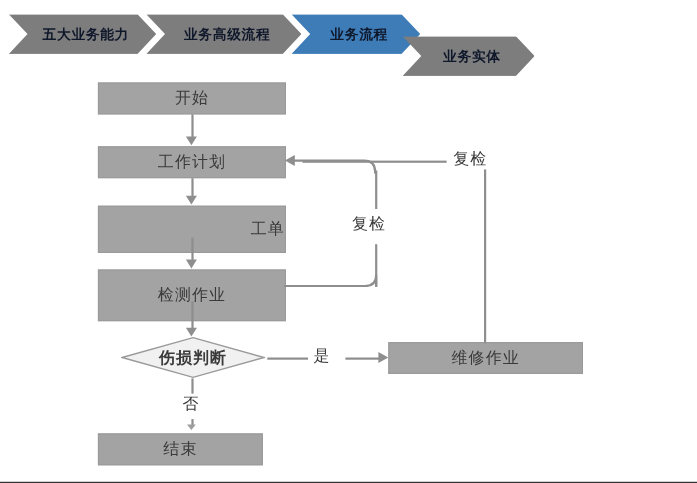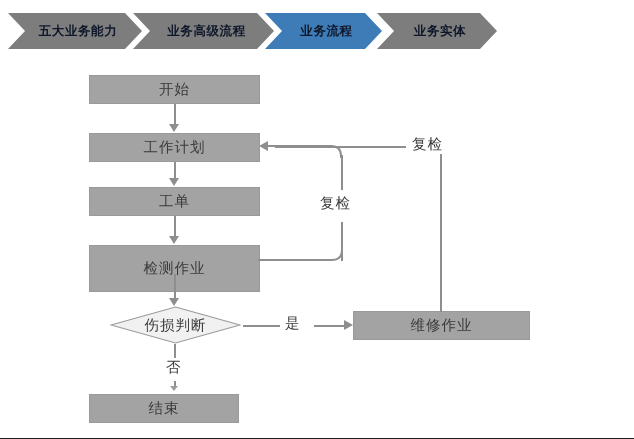--- a/index.html
+++ b/index.html
@@ -156,44 +156,44 @@
     </div>
 
     <div class="chevron chev-inactive" style="left:133px; width:141px;">
       <span class="chev-label">业务高级流程</span>
     </div>
 
     <div class="chevron chev-active" style="left:265px; width:117px;">
       <span class="chev-label">业务流程</span>
     </div>
 
-    <div class="chevron chev-inactive" style="left:377px; width:120px;">
+    <div class="chevron chev-inactive" style="left:366px; width:120px;margin-top:20px;">
       <span class="chev-label">业务实体</span>
     </div>
 
 
   </div>
 
   <div class="node" style="left:89px; top:75px; width:171px; height:29px;">
     <span>开始</span>
   </div>
 
   <div class="node" style="left:89px; top:133px; width:171px; height:29px;">
     <span>工作计划</span>
   </div>
 
-  <div class="node" style="left:89px; top:187px; width:171px; height:29px;">
+  <div class="node" style="left:89px; top:187px; width:171px; height:43px;justify-content:flex-end;">
     <span>工单</span>
   </div>
 
   <div class="node" style="left:89px; top:245px; width:171px; height:47px;">
     <span>检测作业</span>
   </div>
 
-  <div class="diamond-wrap" style="left:110px; top:306px; width:131px; height:38px;">
+  <div class="diamond-wrap" style="left:110px; top:306px; width:131px; height:38px;font-weight:bold;">
     <svg class="diamond-shape" viewBox="0 0 131 38" preserveAspectRatio="none">
       <polygon points="65.5,1 130,19 65.5,37 1,19" fill="#f1f1f1" stroke="#9a9a9a" stroke-width="1.2"></polygon>
     </svg>
     <span class="diamond-label">伤损判断</span>
   </div>
 
   <div class="node" style="left:353px; top:311px; width:177px; height:29px;">
     <span>维修作业</span>
   </div>
 

